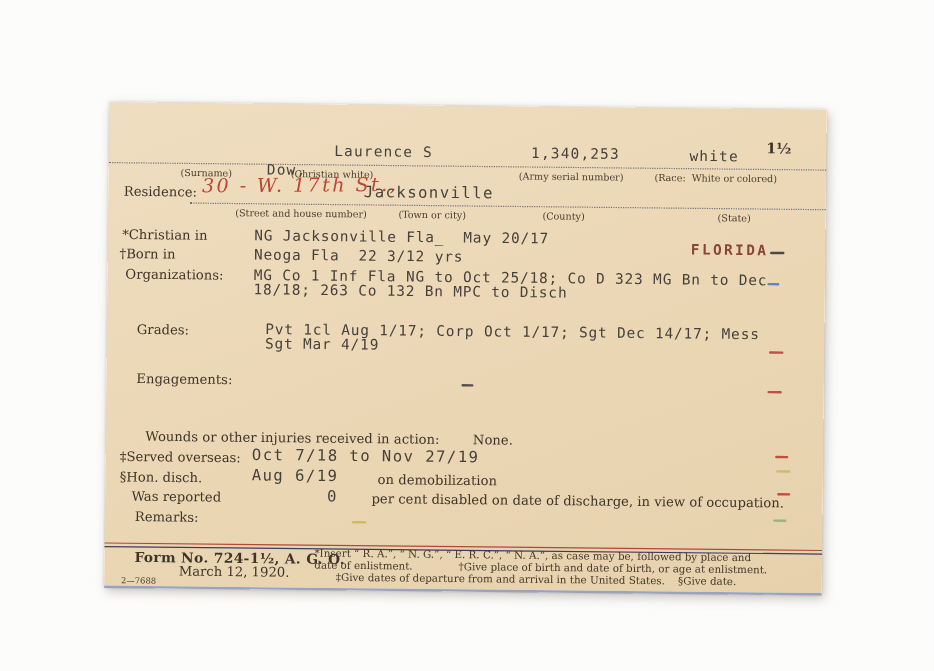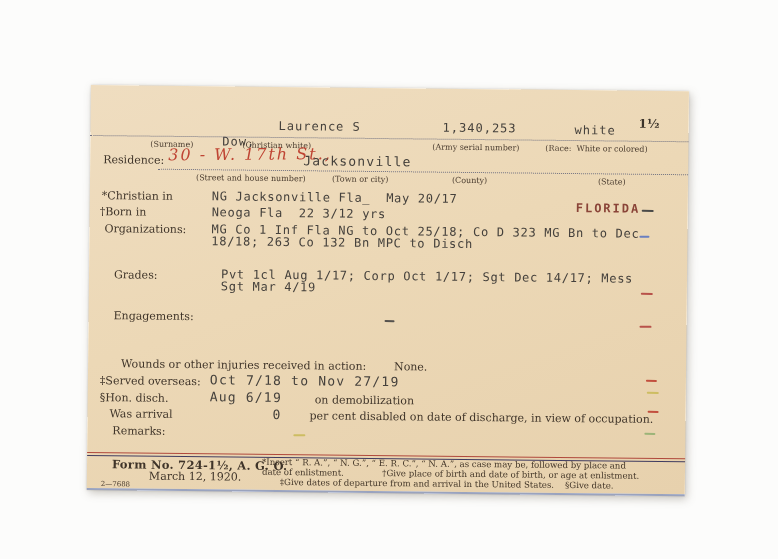--- a/index.html
+++ b/index.html
@@ -143,21 +143,21 @@
     <span class="print" style="left:33px; top:272px;">Wounds or other injuries received in action:</span>
     <span class="print" style="left:306px; top:272px;">None.</span>
 
     <span class="print" style="left:12px; top:289px;">‡Served overseas:</span>
     <span class="typed typed-lg" style="left:122px; top:286px;">Oct 7/18 to Nov 27/19</span>
 
     <span class="print" style="left:12px; top:306px;">§Hon. disch.</span>
     <span class="typed typed-lg" style="left:122px; top:303px;">Aug 6/19</span>
     <span class="print" style="left:227px; top:306px;">on demobilization</span>
 
-    <span class="print" style="left:22px; top:322px;">Was arrival</span>
+    <span class="print" style="left:22px; top:322px;">Was reported</span>
     <span class="typed typed-lg" style="left:185px; top:320px;">0</span>
     <span class="print" style="left:222px; top:322px;">per cent disabled on date of discharge, in view of occupation.</span>
 
     <span class="print" style="left:25px; top:339px;">Remarks:</span>
 
     <div class="footer-rule"></div>
     <span class="print form-no" style="left:25px; top:372px;">Form No. 724-1½, A. G. O.</span>
     <span class="print" style="left:62px; top:384px; font-size:11px;">March 12, 1920.</span>
     <span class="print tiny" style="left:14px; top:395px;">2—7688</span>
     <span class="note" style="left:175px; top:370px;">*Insert “ R. A.”, “ N. G.”, “ E. R. C.”, “ N. A.”, as case may be, followed by place and</span>

